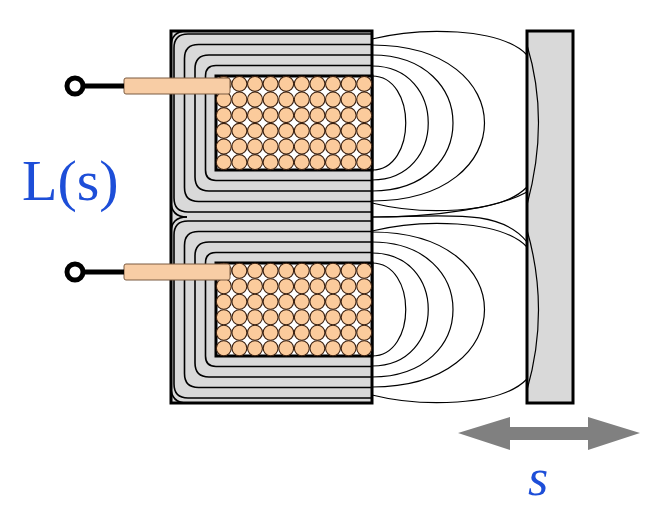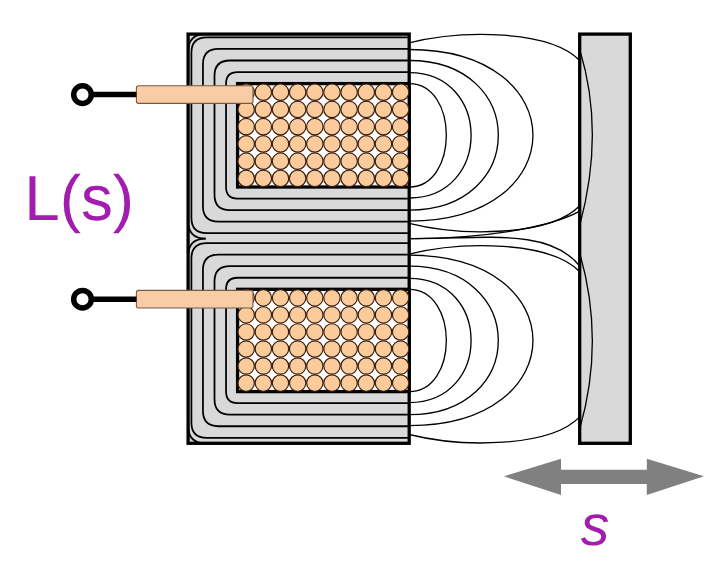--- a/index.html
+++ b/index.html
@@ -1,19 +1,19 @@
 <!DOCTYPE html>
 <html><head>
 <meta charset="utf-8">
 <style>
   html,body{margin:0;padding:0;background:#ffffff;}
   body{width:651px;height:512px;overflow:hidden;font-family:"Liberation Sans",sans-serif;}
   #stage{position:relative;width:651px;height:512px;}
   svg{position:absolute;left:0;top:0;}
-  .lbl{position:absolute;color:#a21caf;font-family:Liberation Sans, sans-serif;line-height:1;}
+  .lbl{position:absolute;color:#1d4ed8;font-family:Liberation Serif, serif;line-height:1;}
   #label-inductance{left:22px;top:152px;font-size:58px;}
   #label-displacement{left:528px;top:452px;font-size:52px;font-style:italic;}
 </style>
 </head>
 <body>
 
 <div id="stage">
   <svg id="svg" width="651" height="512" viewBox="0 0 651 512">
 
     <g id="core">

